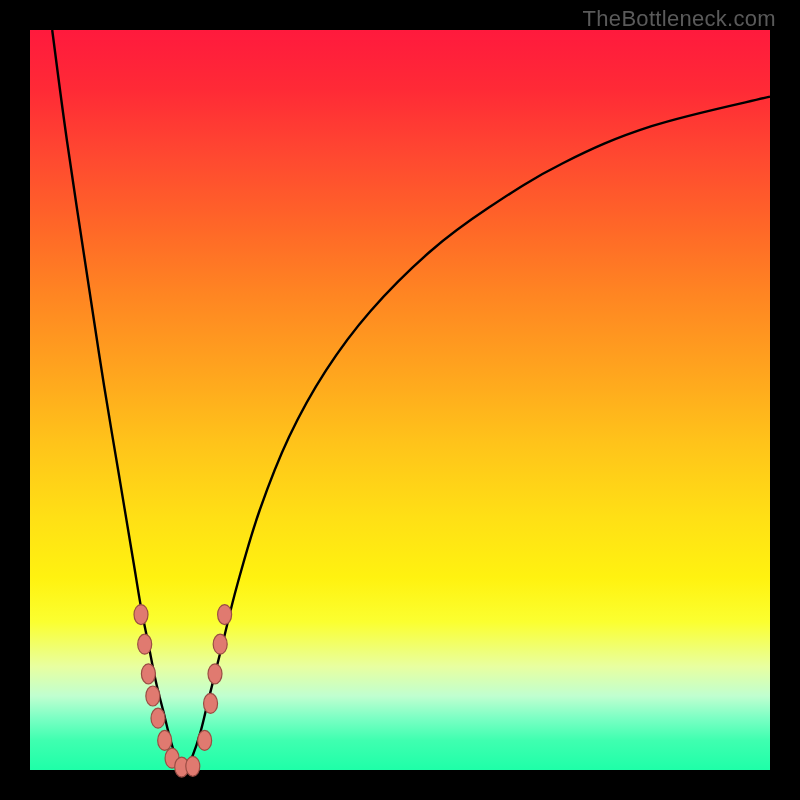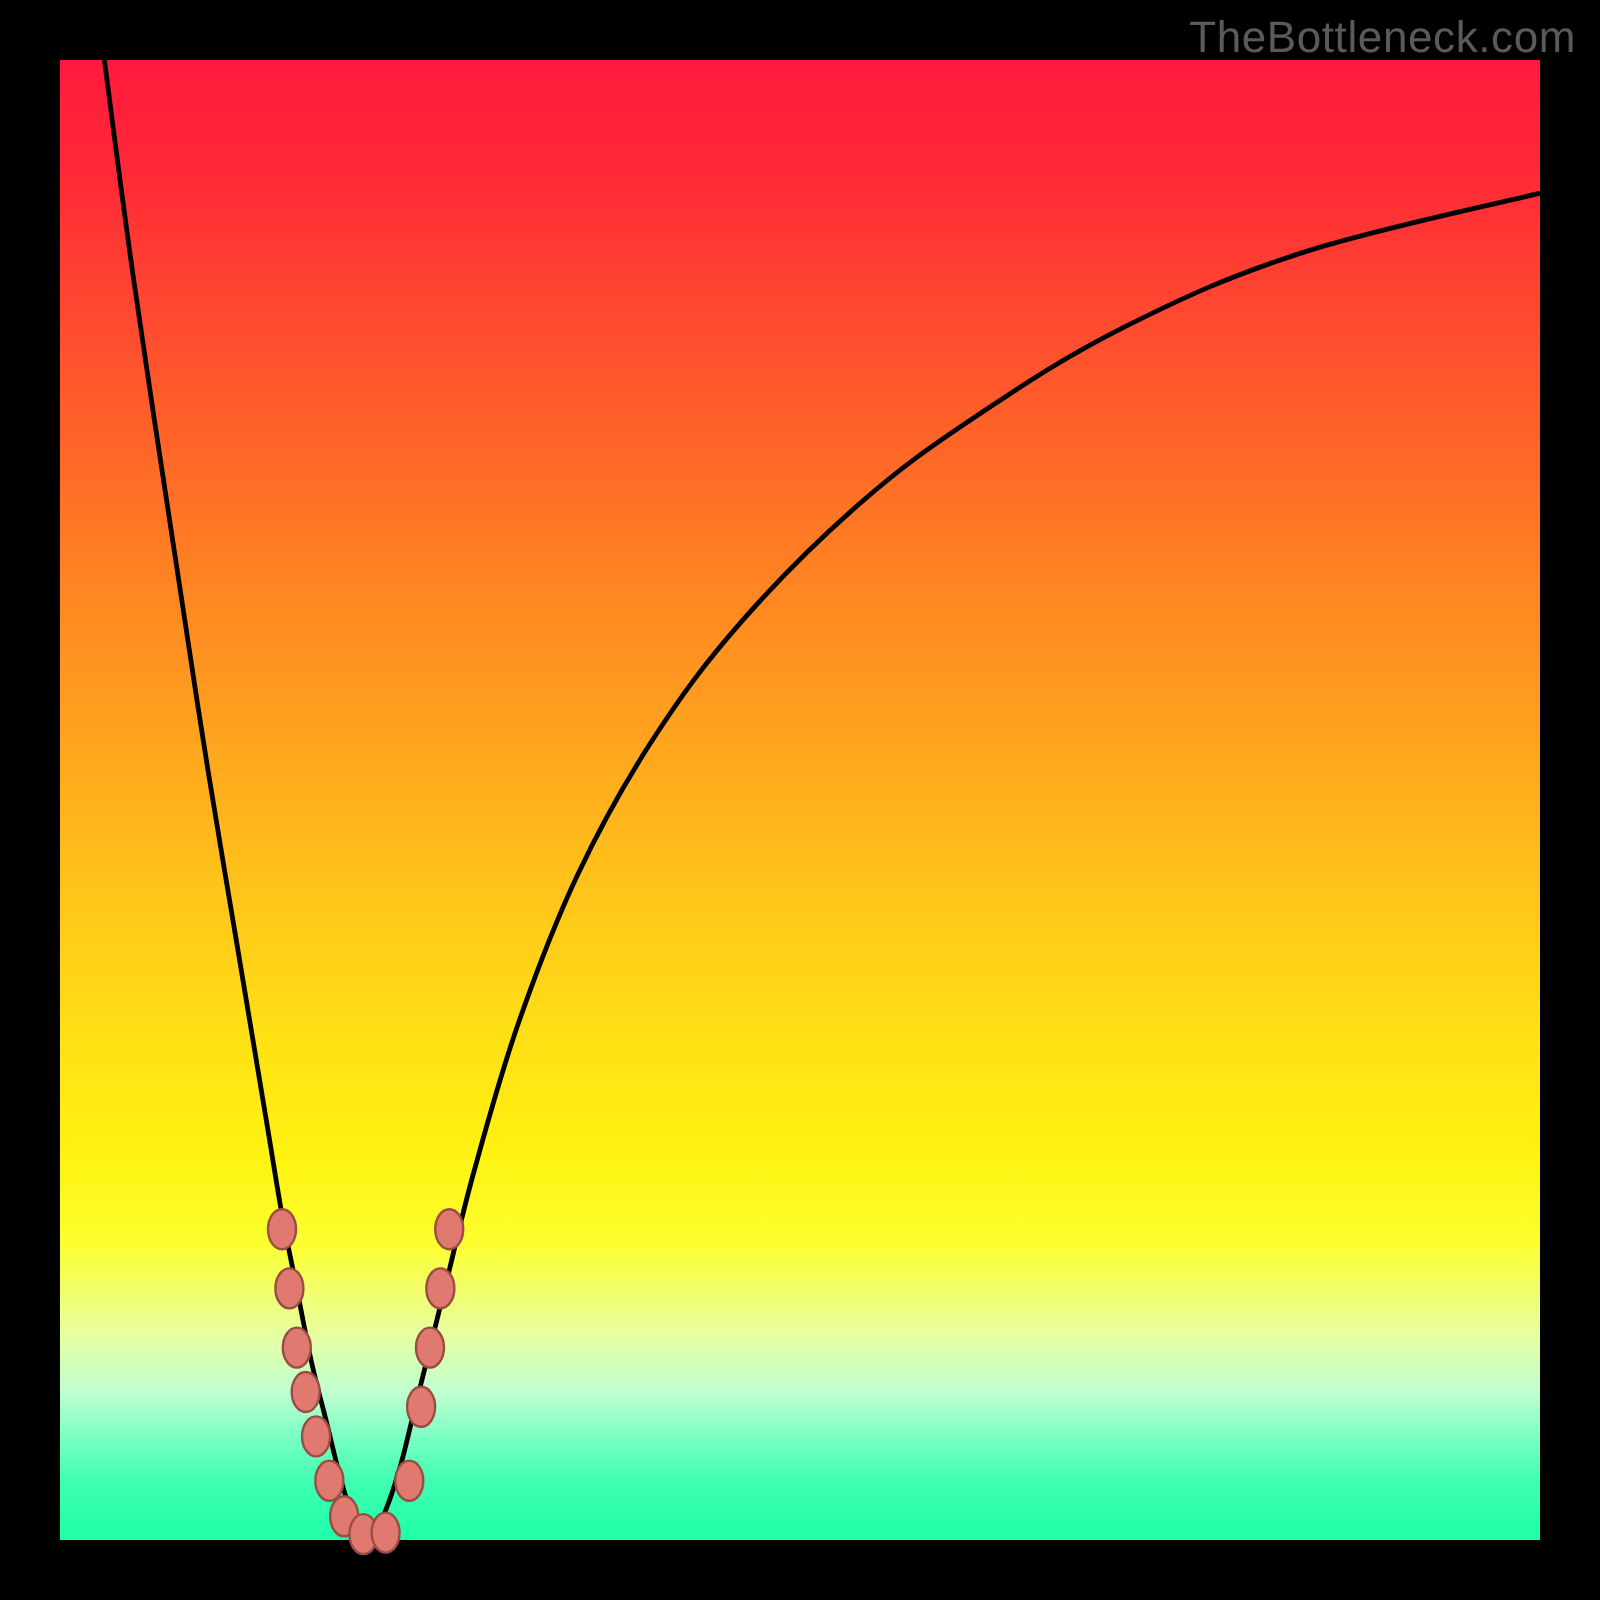--- a/index.html
+++ b/index.html
@@ -36,21 +36,21 @@
       #fbff30 80%,
       #e8ffa0 86%,
       #c0ffd0 90%,
       #7bffc4 93%,
       #3fffb0 96%,
       #1effa8 100%);
   }
   .watermark {
     position: absolute;
     top: 6px;
-    right: 12px;
+    right: 24px;
     color: #5a5a5a;
     font-size: 22px;
     font-weight: 500;
     letter-spacing: 0.3px;
     user-select: none;
   }
   svg.curves {
     position: absolute;
     left: 0;
     top: 0;

